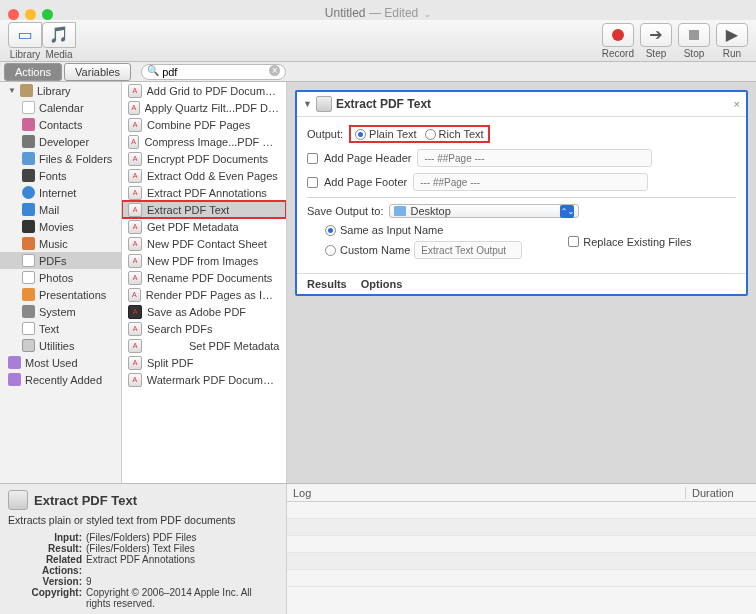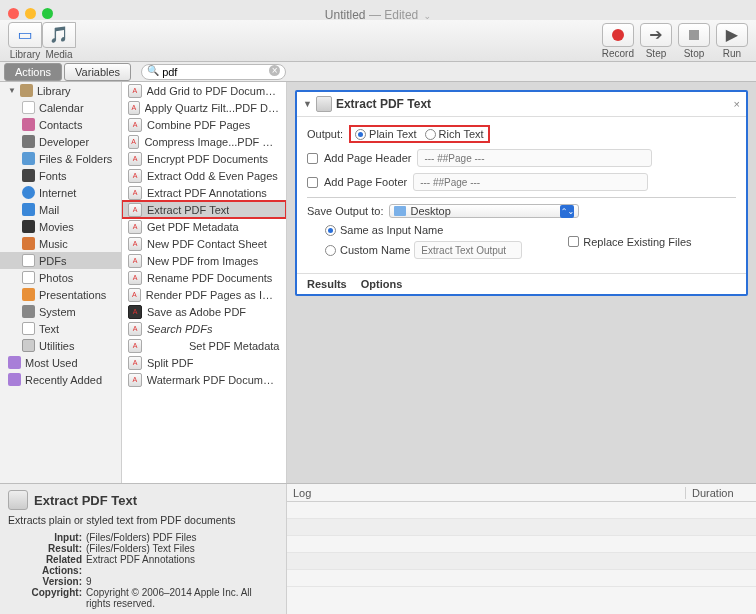--- a/index.html
+++ b/index.html
@@ -1,17 +1,17 @@
 <!DOCTYPE html>
 <html><head>
 <meta charset="utf-8">
 <style>
 * { margin: 0; padding: 0; box-sizing: border-box; font-family: -apple-system, "Helvetica Neue", Arial, sans-serif; }
 body { width: 756px; height: 614px; background: #ececec; font-size: 11px; color: #3a3a3a; overflow: hidden; position: relative; }
-.titlebar { height: 20px; display: flex; align-items: flex-start; padding: 8px 8px; background: #e8e8e8; }
+.titlebar { height: 20px; display: flex; align-items: flex-end; padding: 0 8px; background: #e8e8e8; }
 .traffic { display: flex; gap: 6px; }
 .traffic span { width: 11px; height: 11px; border-radius: 50%; display: inline-block; }
 .red { background: #ff5f56; } .yellow { background: #ffbd2e; } .green { background: #27c93f; }
 .title-center { position: absolute; left: 50%; transform: translateX(-50%); font-size: 12px; color: #777; }
 .title-center .arrow { font-size: 9px; color: #aaa; margin-left: 2px; }
 .toolbar { height: 42px; background: linear-gradient(#f7f7f7,#e5e5e5); border-bottom: 1px solid #bdbdbd; display: flex; align-items: center; padding: 0 8px; }
 .tool-group-left { display: flex; gap: 0; }
 .tool-btn { width: 34px; height: 26px; border: 1px solid #b8b8b8; background: linear-gradient(#fff,#efefef); display: flex; flex-direction: column; align-items: center; justify-content: center; font-size: 16px; border-radius: 4px; }
 .tool-group-left .tool-btn:first-child { border-radius: 4px 0 0 4px; }
 .tool-group-left .tool-btn:last-child { border-radius: 0 4px 4px 0; border-left: none; }
@@ -303,21 +303,21 @@
       <div class="act-item">
         <span class="act-icon">A</span>
         <span style="white-space: nowrap; overflow: hidden; text-overflow: ellipsis;">Render PDF Pages as Images</span>
       </div>
       <div class="act-item">
         <span class="act-icon dark">A</span>
         <span style="white-space: nowrap; overflow: hidden; text-overflow: ellipsis;">Save as Adobe PDF</span>
       </div>
       <div class="act-item">
         <span class="act-icon">A</span>
-        <span style="white-space: nowrap; overflow: hidden; text-overflow: ellipsis; font-style: italic;">Search PDFs</span>
+        <span style="white-space: nowrap; overflow: hidden; text-overflow: ellipsis;">Search PDFs</span>
       </div>
       <div class="act-item">
         <span class="act-icon">A</span>
         <span style="white-space: nowrap; overflow: hidden; text-overflow: ellipsis; margin-left: 42px;">Set PDF Metadata</span>
       </div>
       <div class="act-item">
         <span class="act-icon">A</span>
         <span style="white-space: nowrap; overflow: hidden; text-overflow: ellipsis;">Split PDF</span>
       </div>
       <div class="act-item">

